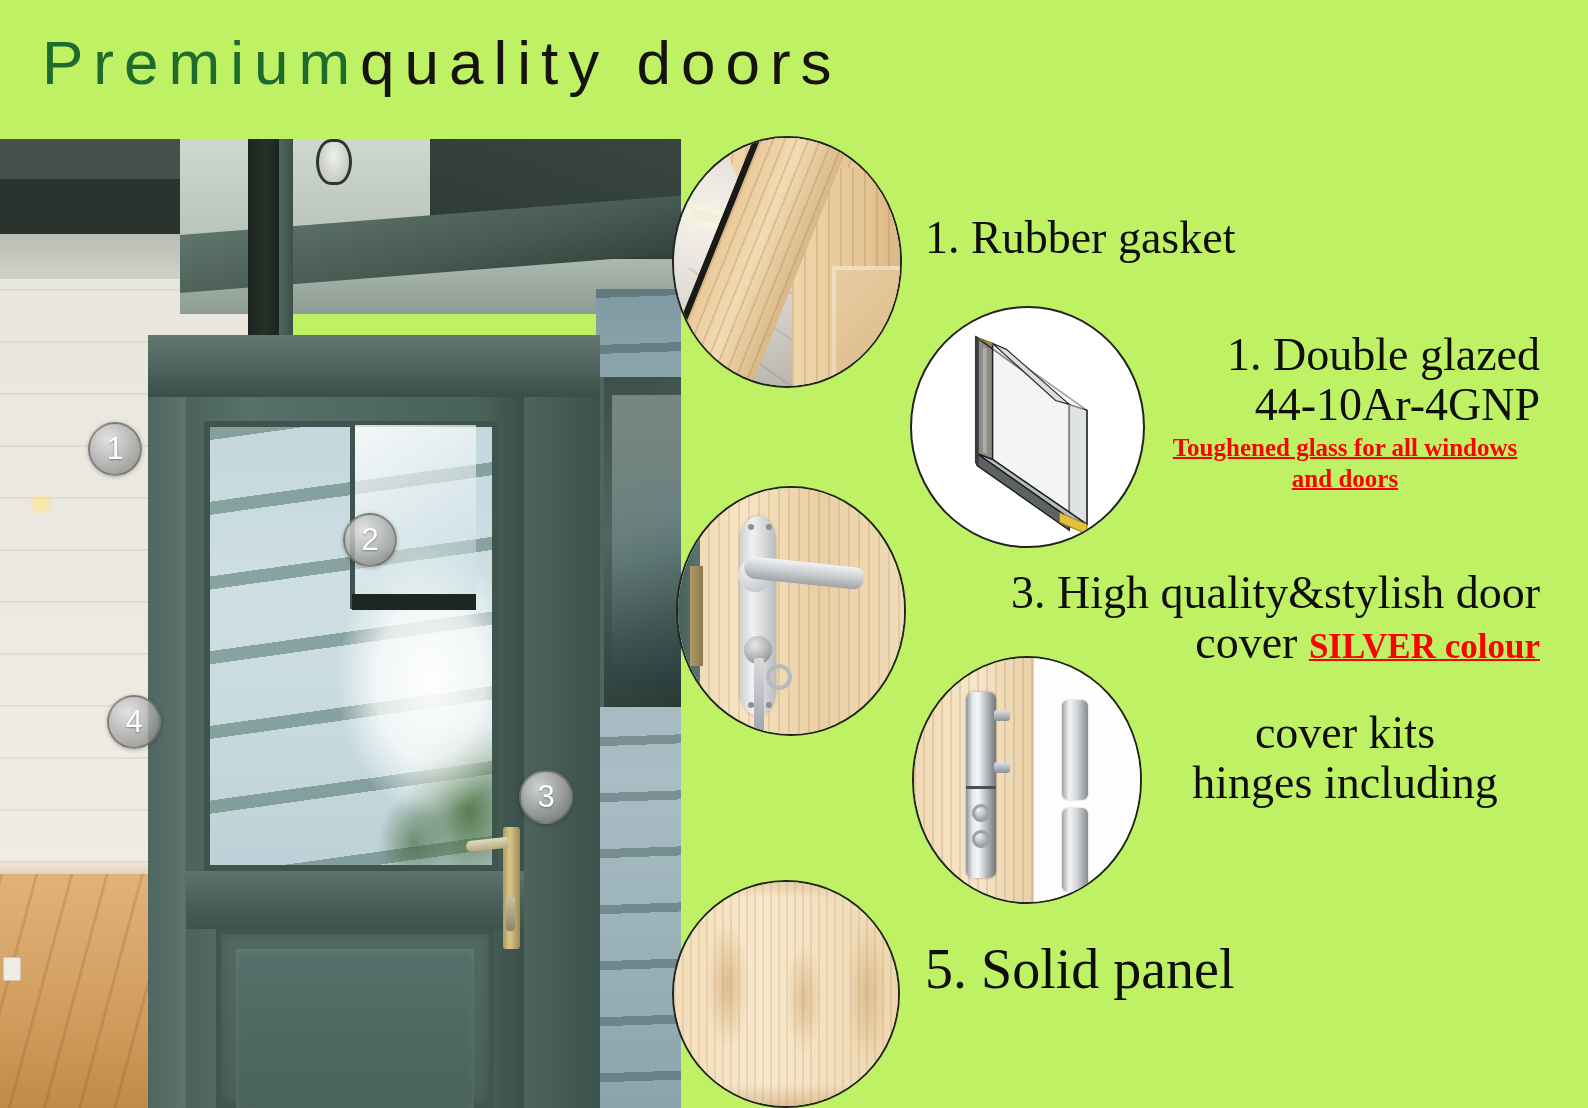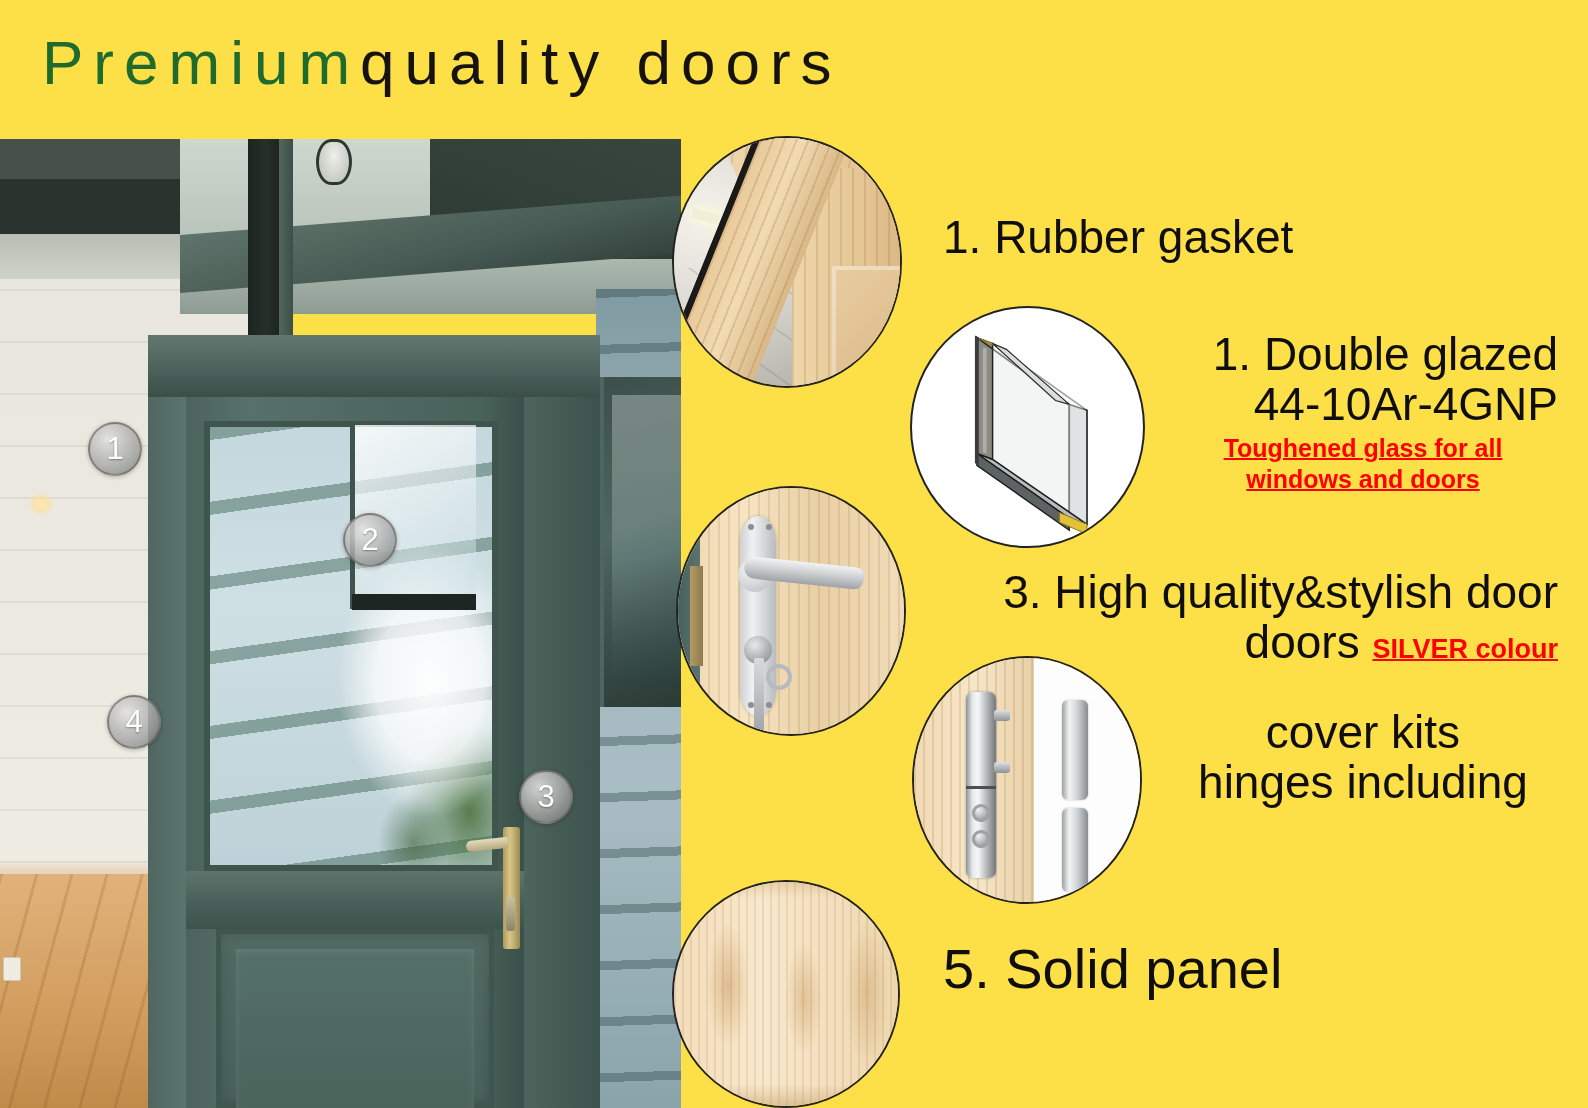--- a/index.html
+++ b/index.html
@@ -2,21 +2,21 @@
 <html><head>
 <meta charset="utf-8">
 <style>
   * { box-sizing: border-box; margin: 0; padding: 0; }
   html, body {
     width: 1588px; height: 1108px;
     background: #ffffff;
     font-family: "Liberation Sans", sans-serif;
     overflow: hidden;
   }
-  #page { position: relative; width: 1588px; height: 1108px; background: #fde047; }
+  #page { position: relative; width: 1588px; height: 1108px; background: #bef264; }
 
   
   #title {
     position: absolute; left: 42px; top: 32px;
     font-size: 62px; font-weight: 400;
     letter-spacing: 10px;
     white-space: nowrap;
     line-height: 1.0;
   }
   #title .green { color: #1f6b2e; }
@@ -356,39 +356,38 @@
   }
   .c5-edge-top { position:absolute; left:0; top:0; width:100%; height:16px;
     background: linear-gradient(to bottom, rgba(200,160,105,0.35), rgba(200,160,105,0)); }
   .c5-edge-bot { position:absolute; left:0; bottom:0; width:100%; height:22px;
     background: linear-gradient(to top, rgba(190,145,90,0.45), rgba(190,145,90,0)); }
 
   
   .label {
     position:absolute;
     color:#100e0c;
-    font-family:Liberation Sans, sans-serif;
+    font-family:Liberation Serif, serif;
     font-weight:400;
     line-height:1.08;
-    margin-left:18px;
   }
   #lbl1 { left:925px; top:213px; font-size:46px; }
   #lbl2 {
     left:1150px; top:330px; width:390px; font-size:46px; text-align:right;
   }
   #lbl2 .red {
     display:block; color:#ff0000; font-weight:bold; font-size:25px;
     text-decoration: underline; text-decoration-thickness:2px;
     line-height:1.22; margin-top:4px; text-align:center;
   }
   #lbl3 {
     left:920px; top:568px; width:620px; font-size:46px; text-align:right;
   }
   #lbl3 .red {
-    color:#ff0000; font-weight:bold; font-size:27px;
+    color:#ff0000; font-weight:bold; font-size:35px;
     text-decoration: underline; text-decoration-thickness:2px;
     white-space:nowrap;
     text-align:right;
   }
   #lbl4 {
     left:1150px; top:708px; width:390px; font-size:46px; text-align:center;
   }
   #lbl5 { left:925px; top:939px; font-size:56px; }
 </style>
 </head>
@@ -513,21 +512,21 @@
   <div class="label" id="lbl1">1. Rubber gasket</div>
 
   <div class="label" id="lbl2">
     <div>1. Double glazed</div>
     <div>44-10Ar-4GNP</div>
     <span class="red">Toughened glass for all windows and doors</span>
   </div>
 
   <div class="label" id="lbl3">
     <div>3. High quality&amp;stylish door</div>
-    <div><span>doors</span> <span class="red">SILVER colour</span></div>
+    <div><span>cover</span> <span class="red">SILVER colour</span></div>
   </div>
 
   <div class="label" id="lbl4">
     <div>cover kits</div>
     <div>hinges including</div>
   </div>
 
   <div class="label" id="lbl5">5. Solid panel</div>
 
 </div>

